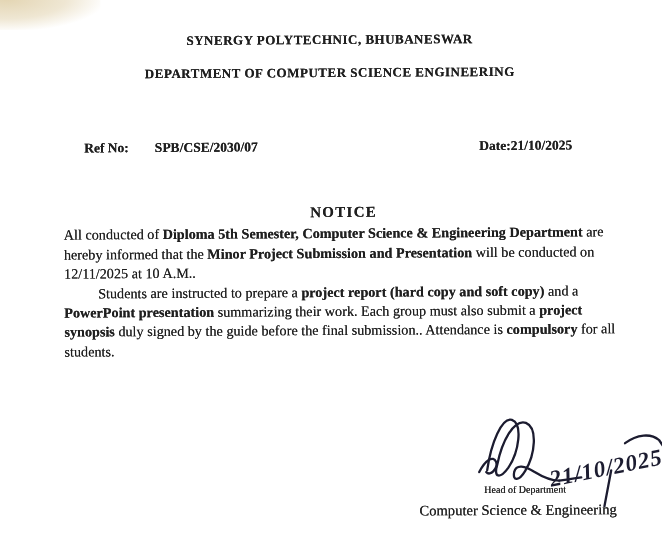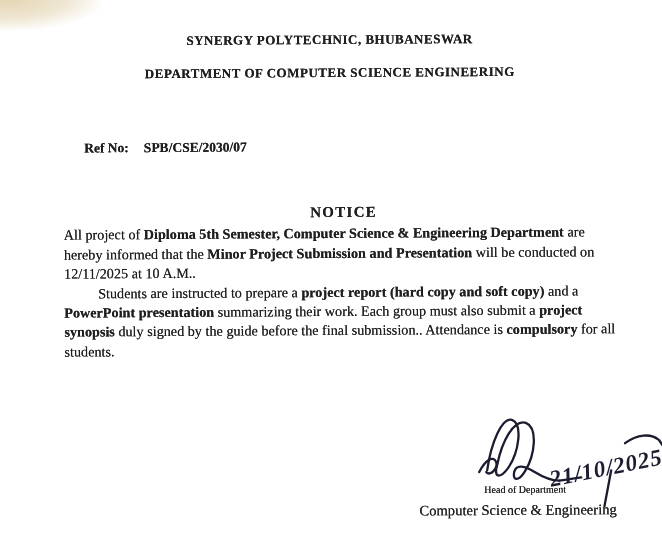--- a/index.html
+++ b/index.html
@@ -54,21 +54,21 @@
     position: absolute;
     top: 139px;
     left: 85px;
     right: 89px;
     display: flex;
     justify-content: space-between;
     font-weight: 700;
     font-size: 13.5px;
     text-shadow: 0 0 0.5px #2a2a2a;
   }
-  .ref-label { margin-right: 15px; }
+  .ref-label { margin-right: 26px; }
   .body-block {
     position: absolute;
     top: 203px;
     left: 64px;
     width: 560px;
     font-size: 14.2px;
     line-height: 19.4px;
     text-shadow: 0 0 0.4px #3a3a3a;
   }
   .notice-title {
@@ -121,25 +121,26 @@
   <div class="corner-stain"></div>
 
   <div class="institution">SYNERGY POLYTECHNIC, BHUBANESWAR</div>
 
   <div class="department">DEPARTMENT OF COMPUTER SCIENCE ENGINEERING</div>
 
   <div class="meta-row">
     <div>
       <span class="ref-label">Ref No:</span><span>SPB/CSE/2030/07</span>
     </div>
+    <div>Date:21/10/2025</div>
   </div>
 
   <div class="body-block">
     <div class="notice-title">NOTICE</div>
-    <p class="body-para"><span>All project of </span><b>Diploma 5th Semester, Computer Science &amp; Engineering Department</b><span> are hereby informed that the </span><b>Minor Project Submission and Presentation</b><span> will be conducted on 12/11/2025  at 10 A.M..</span></p>
+    <p class="body-para"><span>All conducted of </span><b>Diploma 5th Semester, Computer Science &amp; Engineering Department</b><span> are hereby informed that the </span><b>Minor Project Submission and Presentation</b><span> will be conducted on 12/11/2025  at 10 A.M..</span></p>
     <p class="body-para indented"><span>Students are instructed to prepare a </span><b>project report (hard copy and soft copy)</b><span> and a </span><b>PowerPoint presentation</b><span> summarizing their work. Each group must also submit a </span><b>project synopsis</b><span> duly signed by the guide before the final submission.. Attendance is </span><b>compulsory</b><span> for all students.</span></p>
   </div>
 
   <svg class="signature-svg" viewBox="0 0 235 100">
     <g fill="none" stroke-width="2.3" stroke-linecap="round" stroke-linejoin="round" stroke="#1c1c30">
       <path d="M 50 61 C 56 49 64 44 67 51 C 69 57 61 66 57 61"></path>
       <path d="M 58 59 C 62 32 73 6 83 9 C 94 13 90 41 79 57 C 71 68 64 67 68 54 C 73 30 85 8 97 12 C 109 17 106 44 96 60 C 90 70 83 71 85 61 C 87 53 96 55 105 61 C 113 66 121 70 130 70"></path>
       <path d="M 130 70 C 138 69 146 68 152 67"></path>
       <path d="M 196 33 C 208 24 222 23 230 30 L 234 36"></path>
       <path d="M 182 60 L 175 96"></path>

